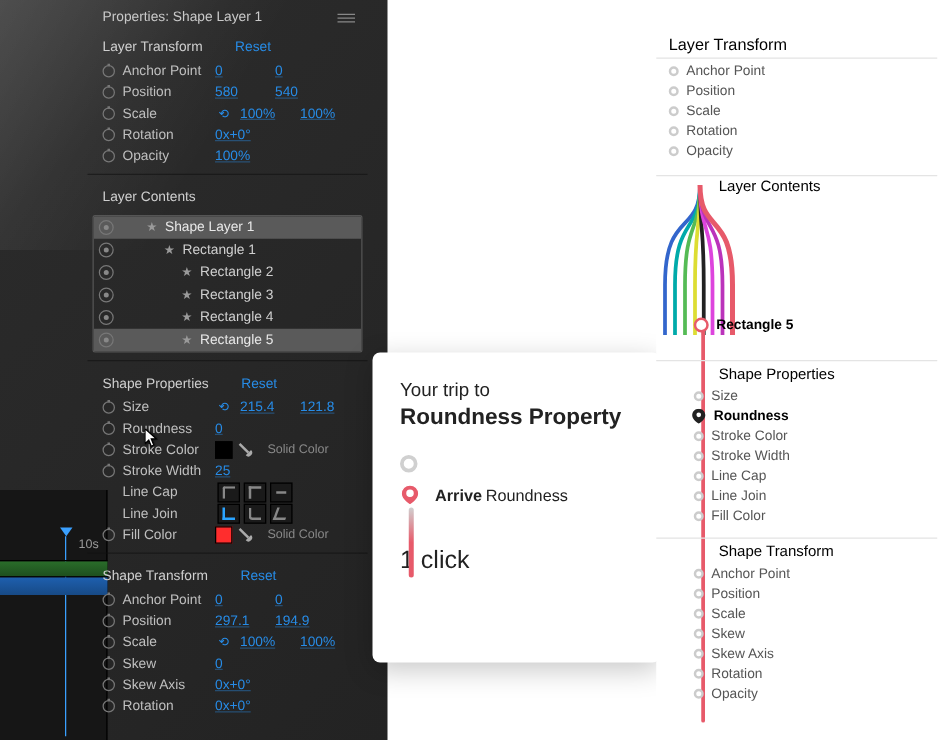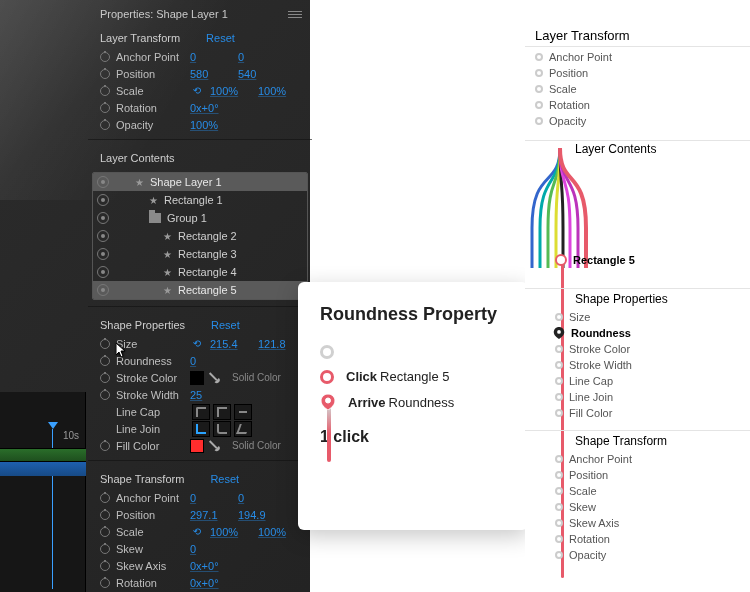--- a/index.html
+++ b/index.html
@@ -9,21 +9,21 @@
   
   .ae-panel {
     position: absolute; left: 0; top: 0; width: 310px; height: 592px;
     background: linear-gradient(135deg, #3a3a3a 0%, #2a2a2a 20%, #232323 100%);
     color: #bdbdbd; font-size: 11px;
   }
   .light-ray { position:absolute; left:0; top:0; width: 310px; height: 200px;
     background: linear-gradient(120deg, rgba(255,255,255,0.10) 0%, rgba(255,255,255,0.00) 55%);
     pointer-events:none; }
 
-  .panel-scroll { position:absolute; left: 88px; top: 0; width: 224px; height: 580px; }
+  .panel-scroll { position:absolute; left: 70px; top: 0; width: 224px; height: 580px; }
 
   .hdr { display:flex; align-items:center; justify-content:space-between; padding:8px 10px 6px 12px; color:#c9c9c9; font-size:11px;}
   .hdr .menu { width:14px; display:flex; flex-direction:column; gap:2px; }
   .hdr .menu span { height:1px; background:#888; display:block; }
 
   .section-title { color:#cfcfcf; font-size:11px; padding: 6px 0 4px 12px; display:flex; gap: 26px; align-items:baseline;}
   .reset { color:#278ce7; font-size:11px; cursor:pointer; }
 
   .prop-row { display:flex; align-items:center; height:17px; padding-left: 12px; gap:6px; }
   .stopwatch { width:10px; height:10px; border:1px solid #777; border-radius:50%; position:relative; flex:0 0 10px;}
@@ -82,21 +82,21 @@
   }
   .card h3 { font-weight:400; font-size:15px; margin-bottom:2px;}
   .card h2 { font-weight:700; font-size:18px; margin-bottom:20px;}
   .step { display:flex; align-items:center; gap:12px; margin-bottom:10px; font-size:13px; position:relative;}
   .step b { margin-right:3px;}
   .dot { width:14px; height:14px; border-radius:50%; background:#fff; border:3px solid #d0d0d0; position:relative; z-index:2;}
   .dot.mid { border-color:#e75a6a;}
   .pin { width:16px;height:16px; position:relative; z-index:2;}
   .pin svg path { fill:#e75a6a; stroke:#fff; stroke-width:1;}
   .step-line { position:absolute; left:29px; top:124px; width:4px; height:56px; background:linear-gradient(#d0d0d0 0%, #e75a6a 50%); border-radius:2px;}
-  .clicks { font-weight:700; font-size:16px; margin-top:18px;}
+  .clicks { font-weight:400; font-size:20px; margin-top:33px;}
 
   
   .map { position:absolute; right:0; top:0; width: 225px; height:592px; background:#fff; color:#222; font-size:11px; }
   .map .lt-title { position:absolute; left:10px; top:28px; font-size:13px; color:#000;}
   .map .row { position:absolute; left:10px; height:14px; display:flex; align-items:center; gap:6px; color:#555;}
   .map .row.bold { color:#000; font-weight:700;}
   .map .node { width:8px;height:8px;border:2px solid #ccc;border-radius:50%;background:#fff;}
   .map .node.big { width:12px;height:12px;border:2px solid #e75a6a;}
   .map .pin2 { width:12px;height:12px;}
   .map .sep { position:absolute; left:0; width:225px; height:1px; background:#e4e4e4;}
@@ -175,26 +175,20 @@
         <span>Shape Layer 1</span>
       </div>
       <div class="tree-row">
         <span class="eye"></span>
         <span class="spacer2"></span>
           <span class="star">★</span>
         <span>Rectangle 1</span>
       </div>
       <div class="tree-row">
         <span class="eye"></span>
-        <span class="spacer2"></span>
-          <span class="folder"></span>
-        <span>Group 1</span>
-      </div>
-      <div class="tree-row">
-        <span class="eye"></span>
         <span class="spacer3"></span>
           <span class="star">★</span>
         <span>Rectangle 2</span>
       </div>
       <div class="tree-row">
         <span class="eye"></span>
         <span class="spacer3"></span>
           <span class="star">★</span>
         <span>Rectangle 3</span>
       </div>
@@ -317,28 +311,25 @@
 
   <div class="cursor">
     <svg viewBox="0 0 12 16">
         <path d="M0 0 L0 12 L3 9 L5 14 L7 13 L5 8 L9 8 Z" fill="#fff" stroke="#000" stroke-width="1"></path>
       </svg>
   </div>
 </div>
 
 <div class="card">
   <div class="step-line"></div>
+  <h3>Your trip to</h3>
   <h2>Roundness Property</h2>
 
   <div class="step">
     <span class="dot"></span>
-  </div>
-  <div class="step">
-    <span class="dot mid"></span>
-    <span><b>Click</b><span>Rectangle 5</span></span>
   </div>
   <div class="step">
     <span class="pin">
       <svg viewBox="0 0 16 16">
           <path d="M8 0 C4 0 1 3 1 7 C1 12 8 16 8 16 C8 16 15 12 15 7 C15 3 12 0 8 0 Z M8 9 A2.5 2.5 0 1 1 8 4 A2.5 2.5 0 0 1 8 9 Z"></path>
         </svg>
     </span>
     <span><b>Arrive</b><span>Roundness</span></span>
   </div>
 

